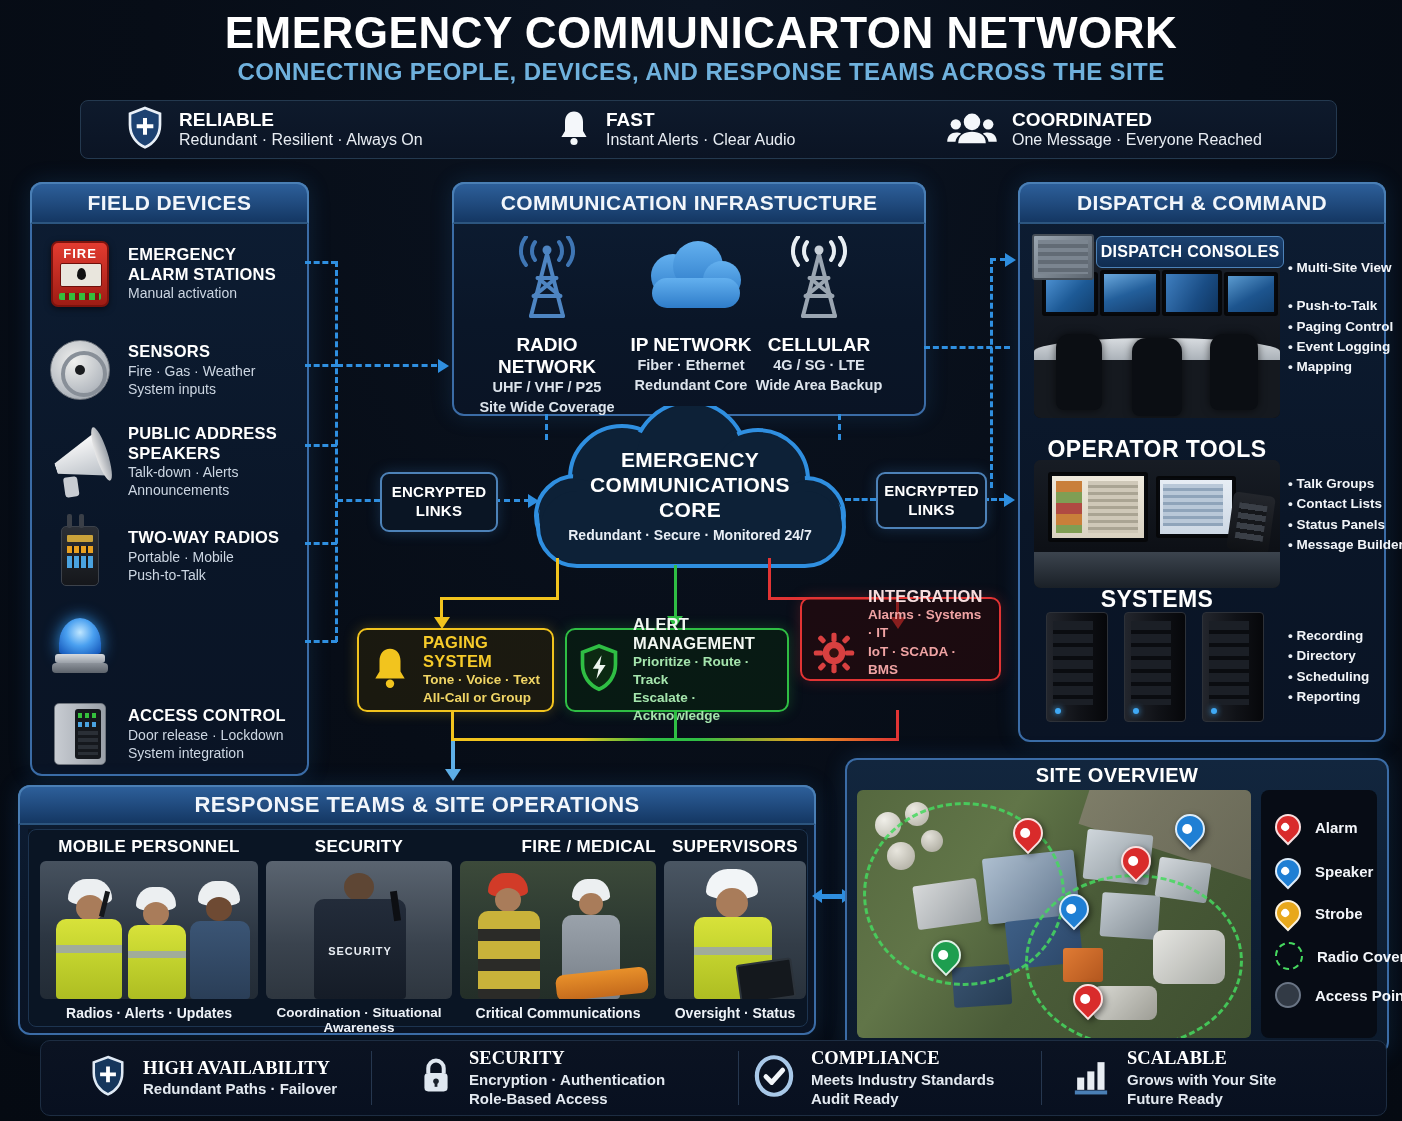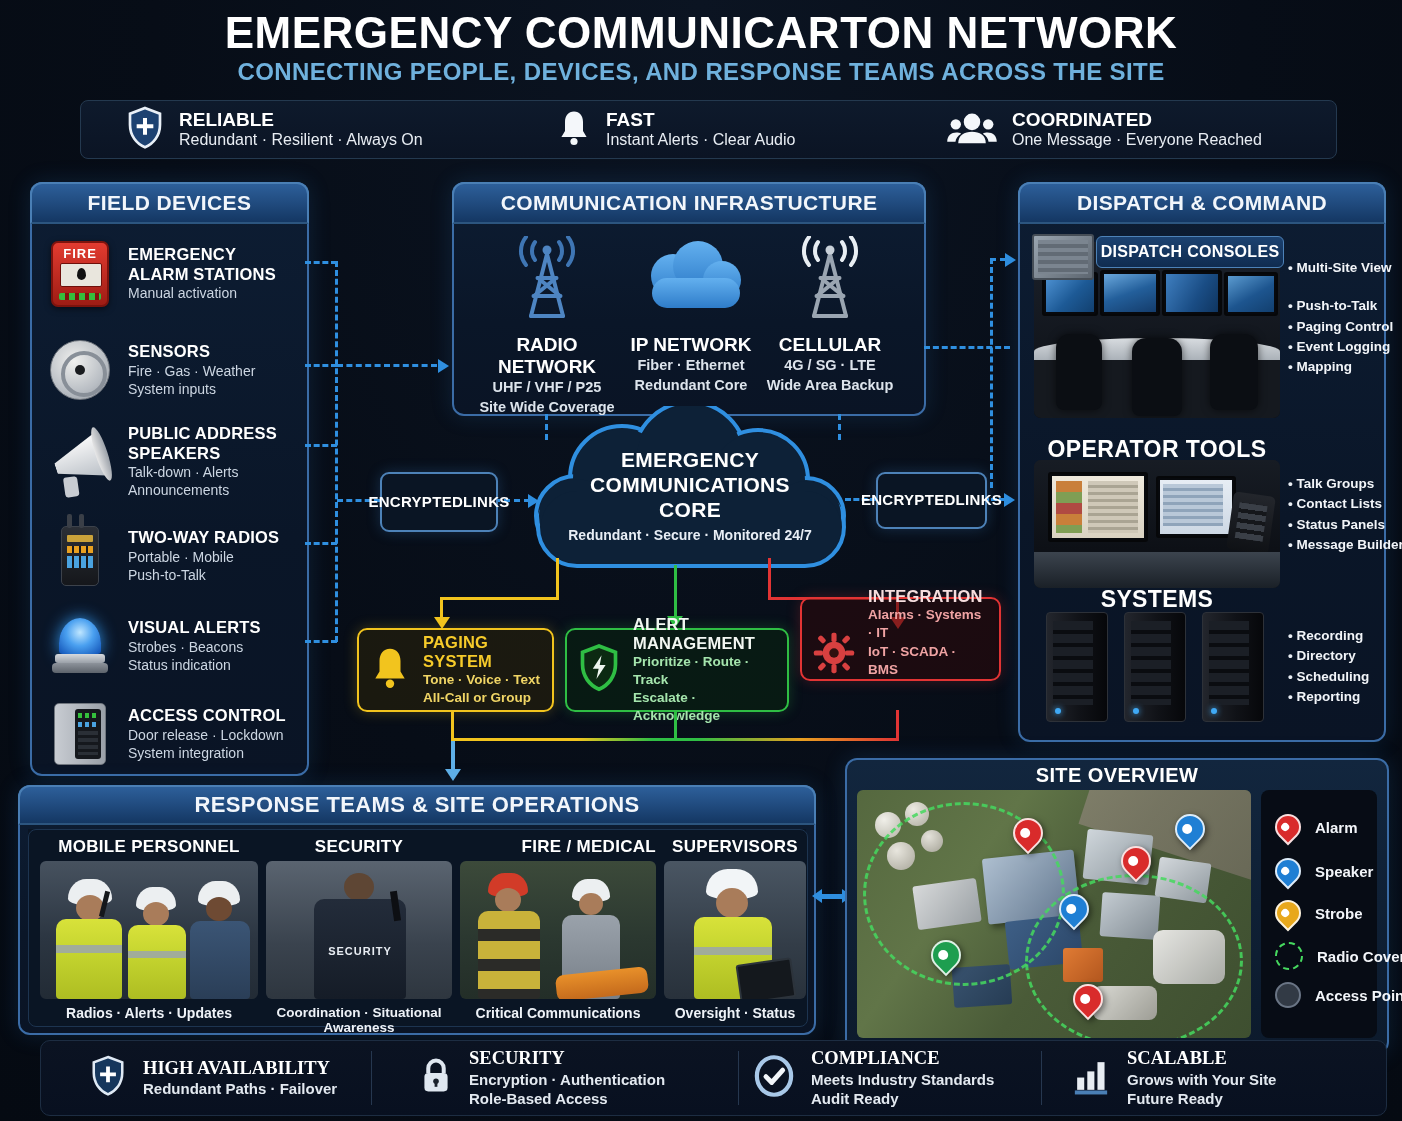--- a/index.html
+++ b/index.html
@@ -73,21 +73,21 @@
   .ac-led2{ position:absolute; right:7px; top:18px; width:20px; height:5px; background:repeating-linear-gradient(90deg,#4aa3e0 0 4px,#15181d 4px 7px); }
   .ac-grid{ position:absolute; right:7px; top:27px; width:20px; height:24px; background:repeating-linear-gradient(180deg,#2a2f36 0 4px,#15181d 4px 7px); }
 
   
   .infra-col { position:absolute; top:52px; width:150px; text-align:center; }
   .infra-t { font-size:19px; font-weight:bold; margin-top:8px; }
   .infra-l { font-size:14.5px; color:#dde4ec; line-height:1.35; font-weight:bold; }
 
   
   .enc { position:absolute; background:#0a1524; border:2px solid #4d82b8; border-radius:9px;
-         display:flex; flex-direction:row; align-items:center; justify-content:center;
+         display:flex; flex-direction:column; align-items:center; justify-content:center;
          font-size:15px; font-weight:800; line-height:1.25; letter-spacing:.3px; box-shadow:0 0 14px rgba(60,140,220,.25); }
 
   
   .core-text { position:absolute; text-align:center; }
   .core-t { font-size:21px; font-weight:800; line-height:1.18; letter-spacing:.3px; }
   .core-s { font-size:14px; font-weight:bold; color:#e8eef5; margin-top:5px; }
 
   
   .module { position:absolute; height:80px; border-radius:10px; display:flex; align-items:center; gap:12px; padding:0 10px; }
   .mod-t { font-size:16.5px; font-weight:800; letter-spacing:.2px; }
@@ -261,25 +261,20 @@
     </div>
 
     <div class="fd-row" style="top:424px;">
       <div class="fd-ic">
         <div class="st-dome">
             <div class="st-glass"></div>
             <div class="st-base1"></div>
             <div class="st-base2"></div>
           </div>
       </div>
-      <div>
-          <div class="fd-t">VISUAL ALERTS</div>
-           <div class="fd-l">Strobes · Beacons</div>
-           <div class="fd-l">Status indication</div>
-        </div>
     </div>
 
     <div class="fd-row" style="top:512px;">
       <div class="fd-ic">
         <div class="ac-box">
             <div class="ac-scr"></div>
             <div class="ac-led"></div>
             <div class="ac-led2"></div>
             <div class="ac-grid"></div>
           </div>
@@ -332,21 +327,21 @@
               <circle cx="94" cy="44" r="19"></circle>
             <rect x="24" y="42" width="88" height="30" rx="15"></rect>
             </g>
         </svg>
       </span>
       <div class="infra-t">IP NETWORK</div>
       <div class="infra-l">Fiber · Ethernet</div>
       <div class="infra-l">Redundant Core</div>
     </div>
 
-    <div class="infra-col" style="left:301px;">
+    <div class="infra-col" style="left:290px;">
       <span>
         <svg width="104" height="86" viewBox="0 0 104 86">
           <g stroke="#9aa5b1" stroke-width="4" fill="none" stroke-linecap="round">
             <path d="M52 18 L36 80 M52 18 L68 80"></path>
               <path d="M42.5 42 L61.5 42 M38.5 60 L65.5 60 M36 80 L68 80"></path>
             <path d="M43 42 L65 60 M61 42 L39 60"></path>
             </g>
           <circle cx="52" cy="14" r="4.5" fill="#c8d0d8"></circle>
           <g stroke="#e8eef3" stroke-width="4" fill="none" stroke-linecap="round">
             <path d="M40 6 A15 15 0 0 0 40 24"></path>

